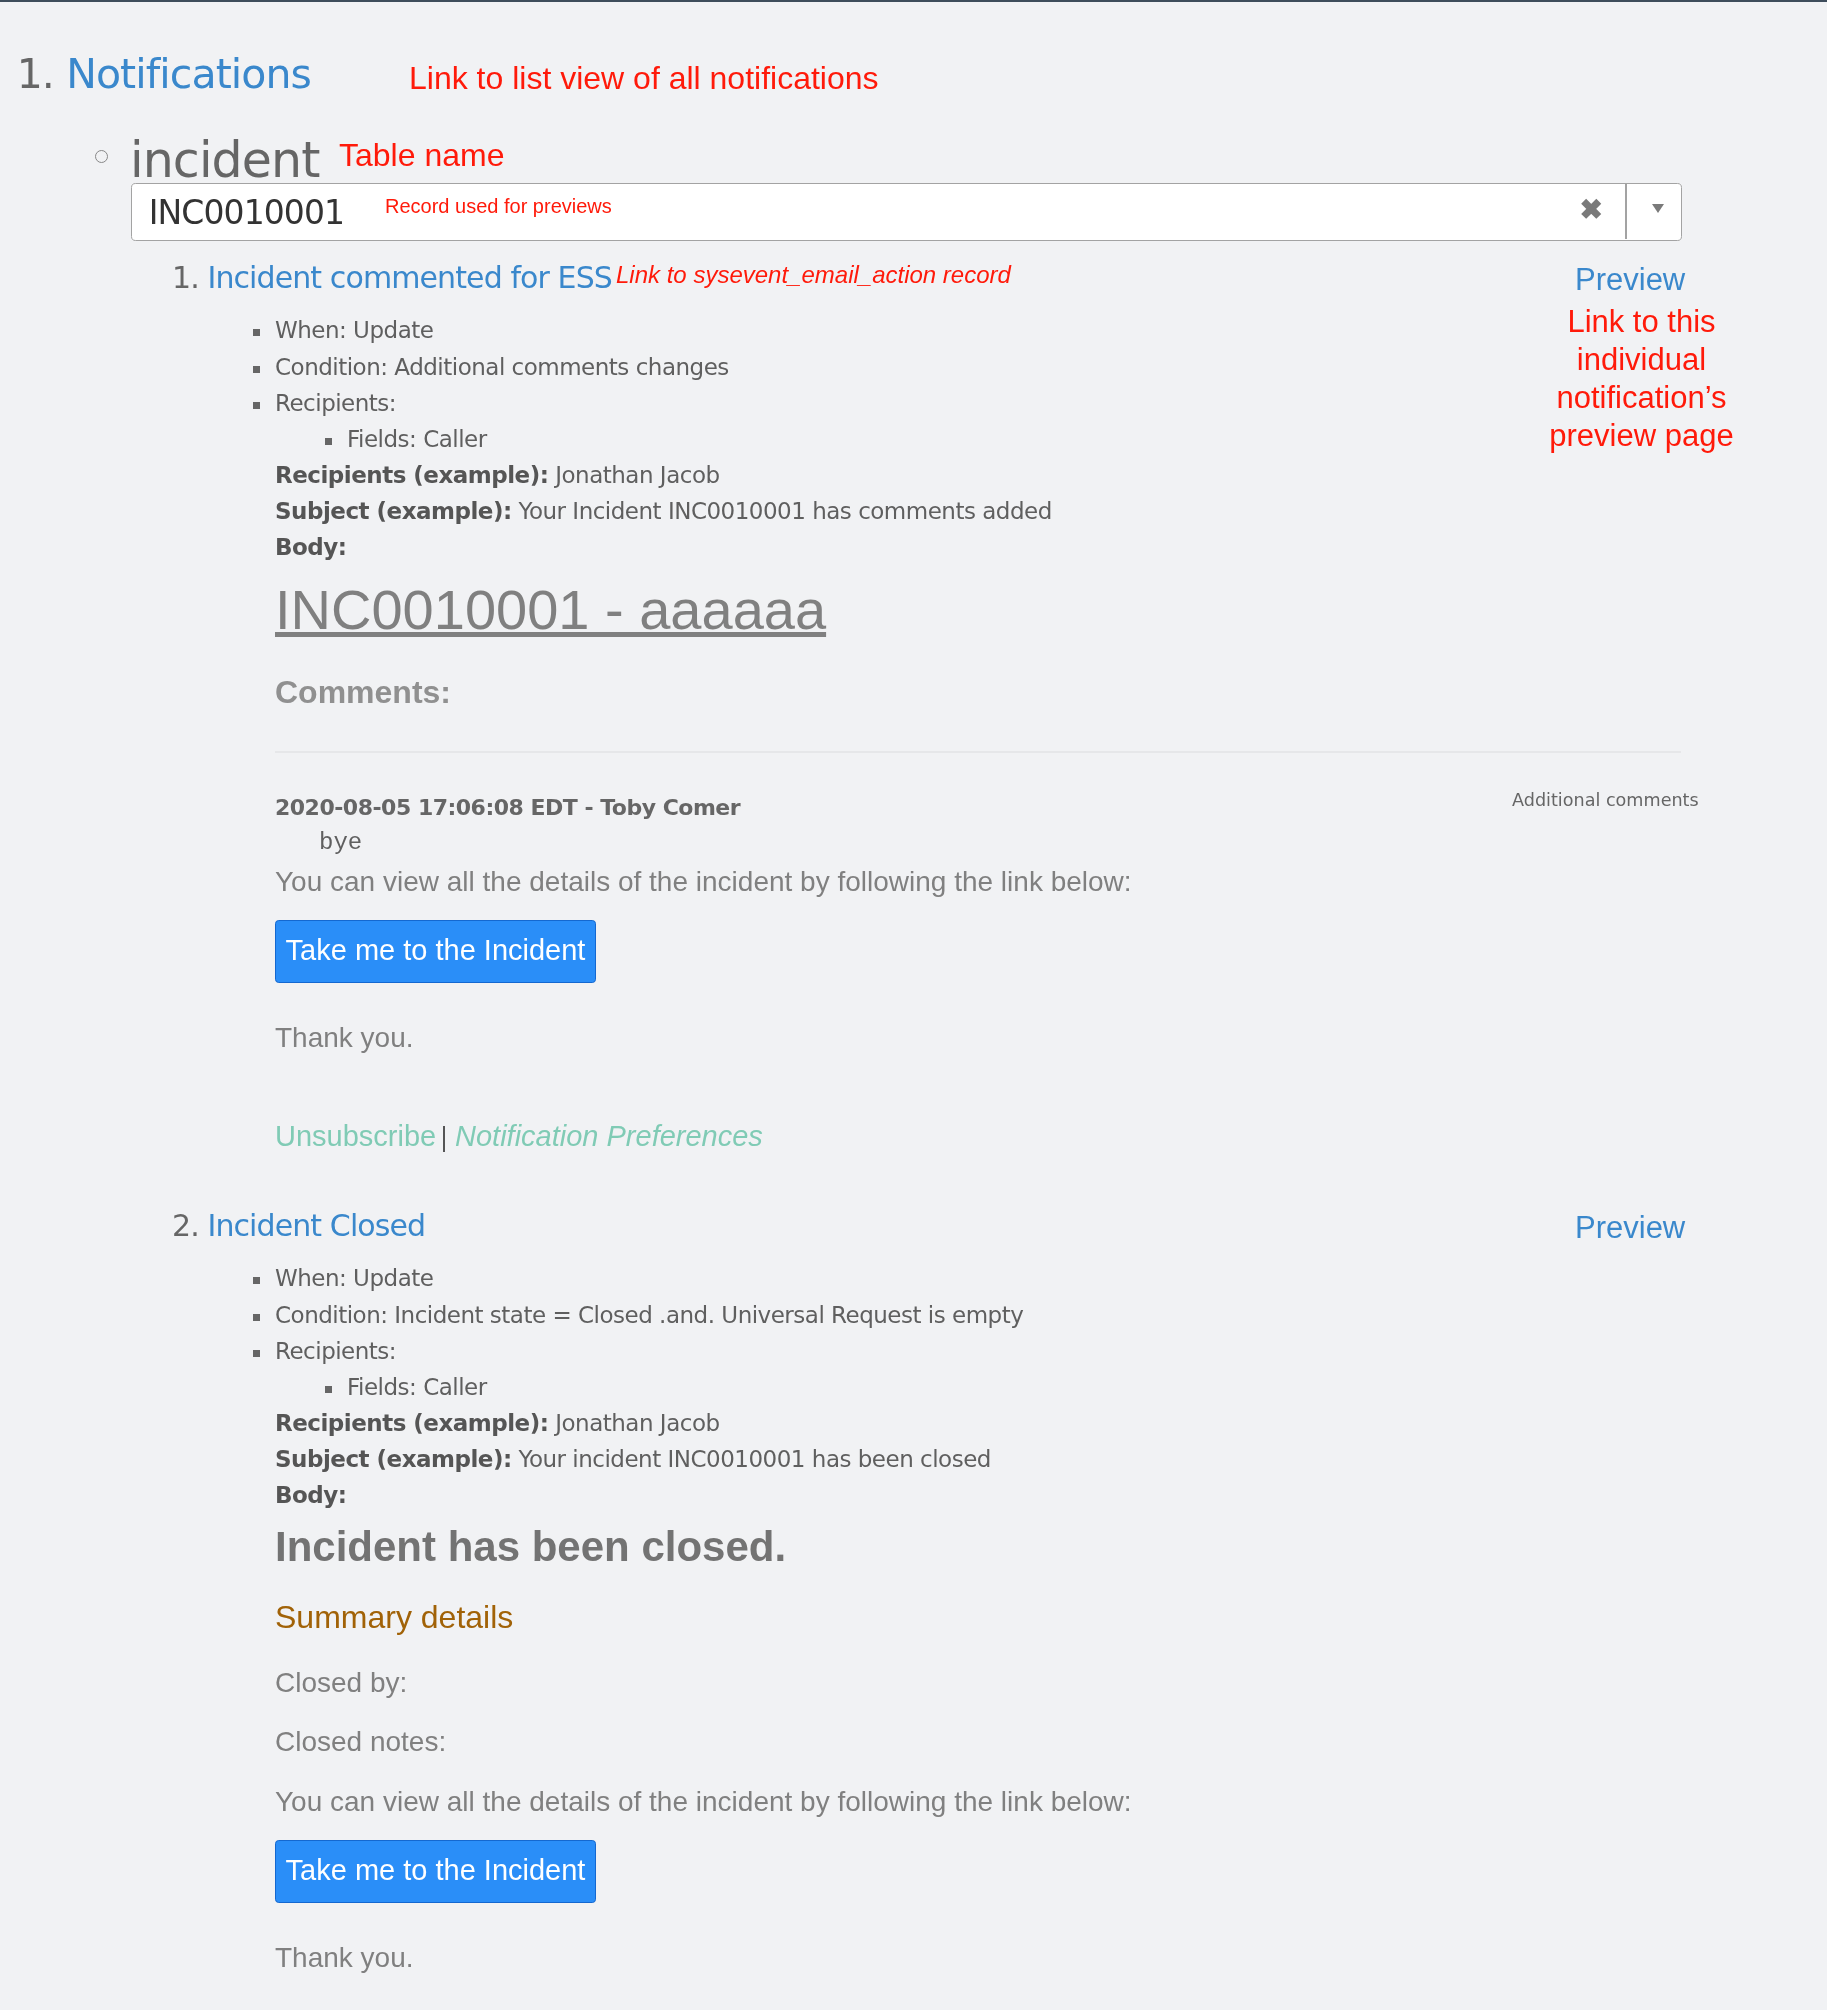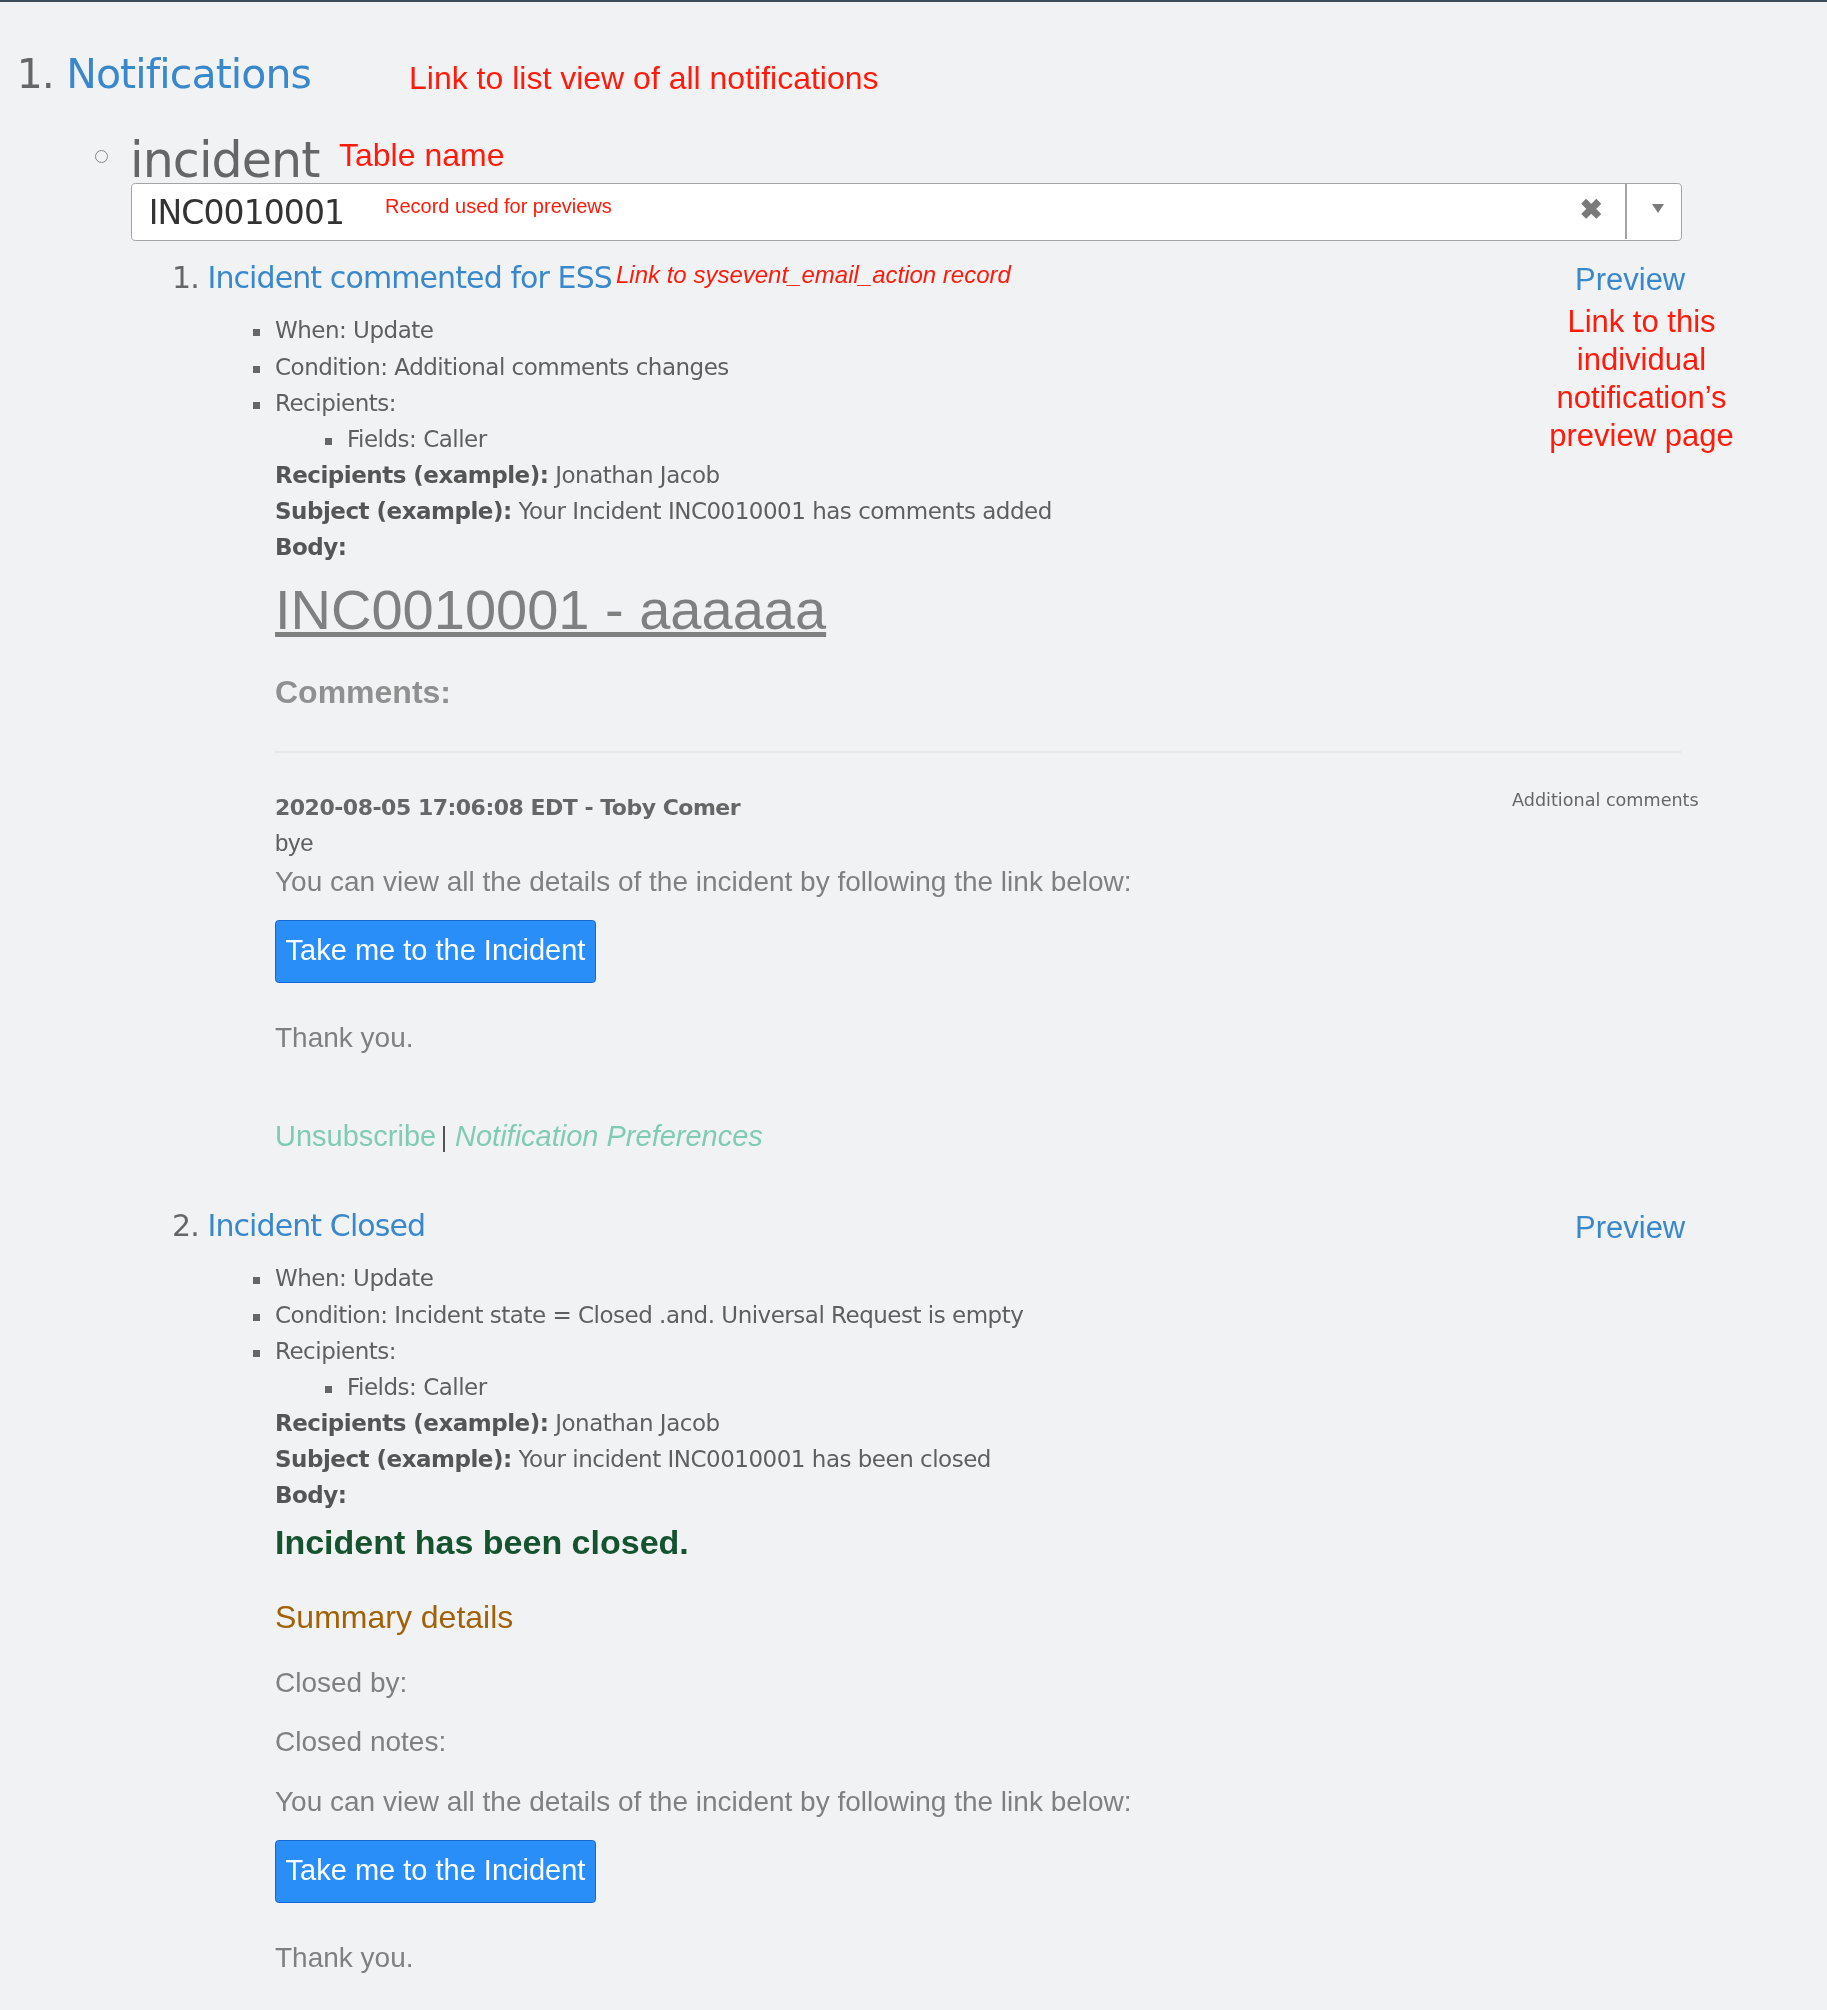--- a/index.html
+++ b/index.html
@@ -41,23 +41,23 @@
   .notif-title { font-size: 30px; font-family: "DejaVu Sans", sans-serif; letter-spacing: -0.9px; }
   .preview-link { font-size: 31px; color: #3a88cc; cursor: pointer; }
   .meta { font-size: 23px; color: #5f5f5f; font-family: "DejaVu Sans", sans-serif; letter-spacing: -0.5px; }
   .meta b { color: #555; margin-top: 40px; }
   .sq { position: absolute; width: 7.4px; height: 7.4px; background: #666; }
 
   .body-h1 { font-size: 56px; color: #808080; }
   .body-h2 { font-size: 32px; color: #909090; font-weight: bold; }
   .body-h3 { font-size: 32px; color: #a16207; font-weight: normal; }
   .body-text { font-size: 28px; color: #808080; }
-  .body-big { font-size: 34px; color: #14532d; font-weight: bold; text-align: right; }
+  .body-big { font-size: 42px; color: #737373; font-weight: bold; text-align: right; }
   .comment-head { font-size: 22px; color: #666; font-weight: bold; font-family: "DejaVu Sans", sans-serif; letter-spacing: -0.5px; }
-  .comment-body { font-size: 24px; color: #5f5f5f; font-family: Liberation Sans, sans-serif; }
+  .comment-body { font-size: 24px; color: #5f5f5f; font-family: Liberation Mono, monospace; margin-left: 44px; }
   .comment-type { font-size: 17.6px; color: #666; font-family: "DejaVu Sans", sans-serif; }
   .hr { position: absolute; height: 1.9px; background: #e6e7e9; }
 
   .btn-incident {
     position: absolute; width: 321px; height: 63px;
     background: #2a8ef8; border: 1.9px solid #1468d0; border-radius: 3.7px; box-sizing: border-box;
     color: #fff; font-size: 29px; line-height: 58px; text-align: center; cursor: pointer;
   }
   .green-link { color: #80cbb5; font-size: 29px; cursor: pointer; }
   .pipe { position: absolute; width: 1.9px; height: 26px; background: #555; }

